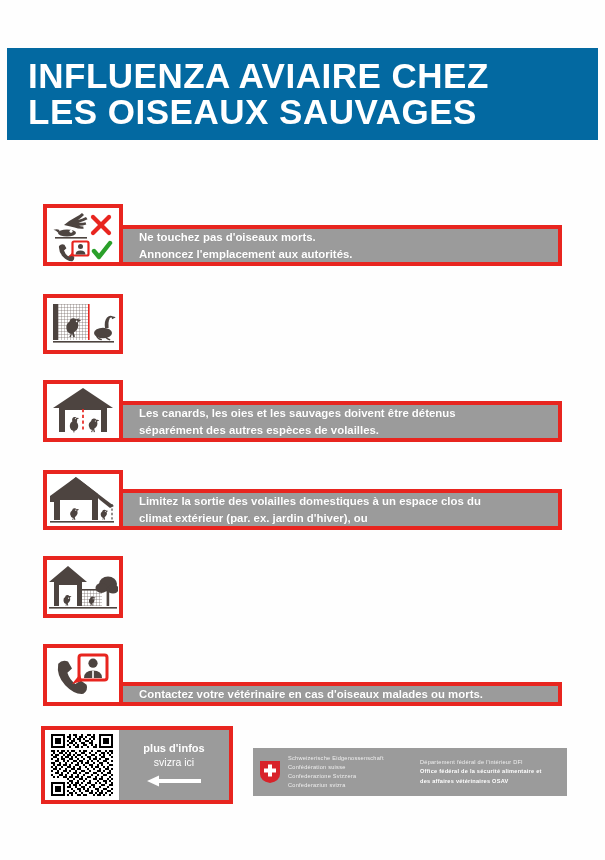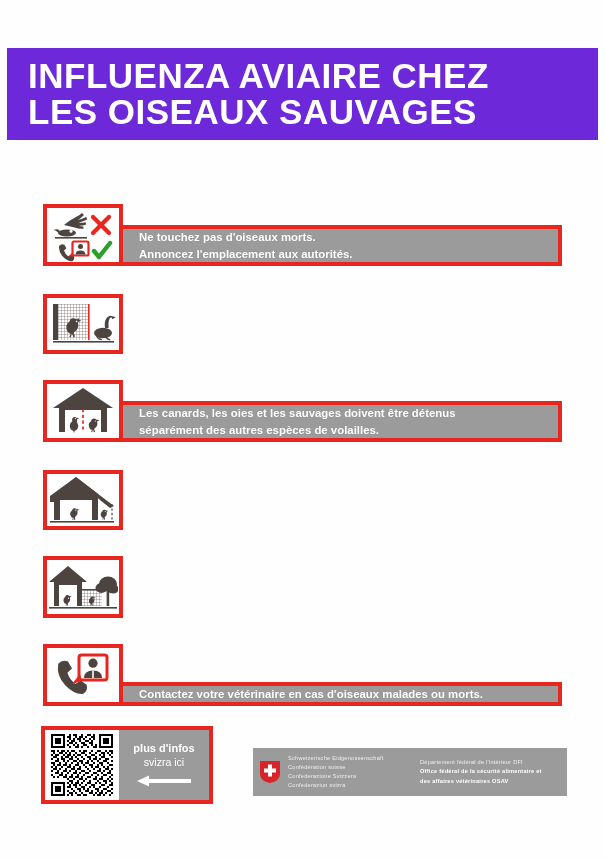--- a/index.html
+++ b/index.html
@@ -13,21 +13,21 @@
     color:#1a1a1a;
   }
   .page{
     position:absolute;inset:0;
     background:#fefefe;
   }
   
   .header{
     position:absolute;
     left:7px;top:48px;width:591px;height:92px;
-    background:#6d28d9;
+    background:#0369a1;
     display:flex;align-items:center;
   }
   .header-title{
     color:#ffffff;
     font-weight:bold;
     font-size:35px;
     line-height:1.03;
     letter-spacing:0.5px;
     padding-left:21px;
     white-space:pre-line;
@@ -73,21 +73,21 @@
     font-weight:bold;
     line-height:1.43;
     white-space:pre-line;
     text-shadow:0 0 1px rgba(0,0,0,.12);
   }
   
   .bottom{
     position:absolute;left:0;top:726px;width:605px;height:86px;
   }
   .qr-block{
-    position:absolute;left:41px;top:0;width:172px;height:78px;
+    position:absolute;left:41px;top:0;width:192px;height:78px;
     border:4px solid #e8251f;
     box-sizing:border-box;
     background:#ffffff;
     display:flex;
   }
   .qr-code{
     width:74px;flex:0 0 74px;
     background:#ffffff;
     display:flex;align-items:center;justify-content:center;
   }
@@ -222,20 +222,24 @@
           <g fill="#4d4440">
             <path d="M25 44 q-2.4 -.8 -2.8 -3.4 q-.4 -2.8 1.8 -4.2 q.4 -2 2.2 -2.2 q1.6 -.2 2.4 1 q1.6 -.4 2.4 .6 l-1.8 1 q.6 1.6 .2 3.2 q-.8 2 -2.6 3.2 l.6 2.6 -1 .2 -.6 -2.2 -.6 2.2 -1 -.2 z"></path>
             <circle cx="27.8" cy="36.2" r=".6" fill="#fff"></circle>
           </g>
           <g fill="#4d4440">
             <path d="M55 44 q-2 -.7 -2.3 -2.9 q-.4 -2.4 1.5 -3.5 q.3 -1.7 1.9 -1.9 q1.3 -.2 2 .9 q1.3 -.3 2 .5 l-1.5 .8 q.5 1.4 .2 2.7 q-.7 1.7 -2.2 2.7 l.5 2.2 -.9 .2 -.5 -1.9 -.5 1.9 -.9 -.2 z"></path>
             <circle cx="57.3" cy="37.6" r=".5" fill="#fff"></circle>
           </g>
           <rect x="2" y="47" width="64" height="1.6" fill="#4d4440"></rect>
         </svg>
+      </div>
+      <div class="text-panel">
+        <div class="row-text">Limitez la sortie des volailles domestiques à un espace clos du
+climat extérieur (par. ex. jardin d'hiver), ou</div>
       </div>
     </div>
 
     <div class="row">
       <div class="icon-box">
         <svg width="70" height="54" viewBox="0 0 70 54">
           <defs>
             <pattern id="mesh5" width="3" height="3" patternUnits="userSpaceOnUse">
               <path d="M3 0 L0 0 0 3" fill="none" stroke="#6b625e" stroke-width="0.7"></path>
             </pattern>

